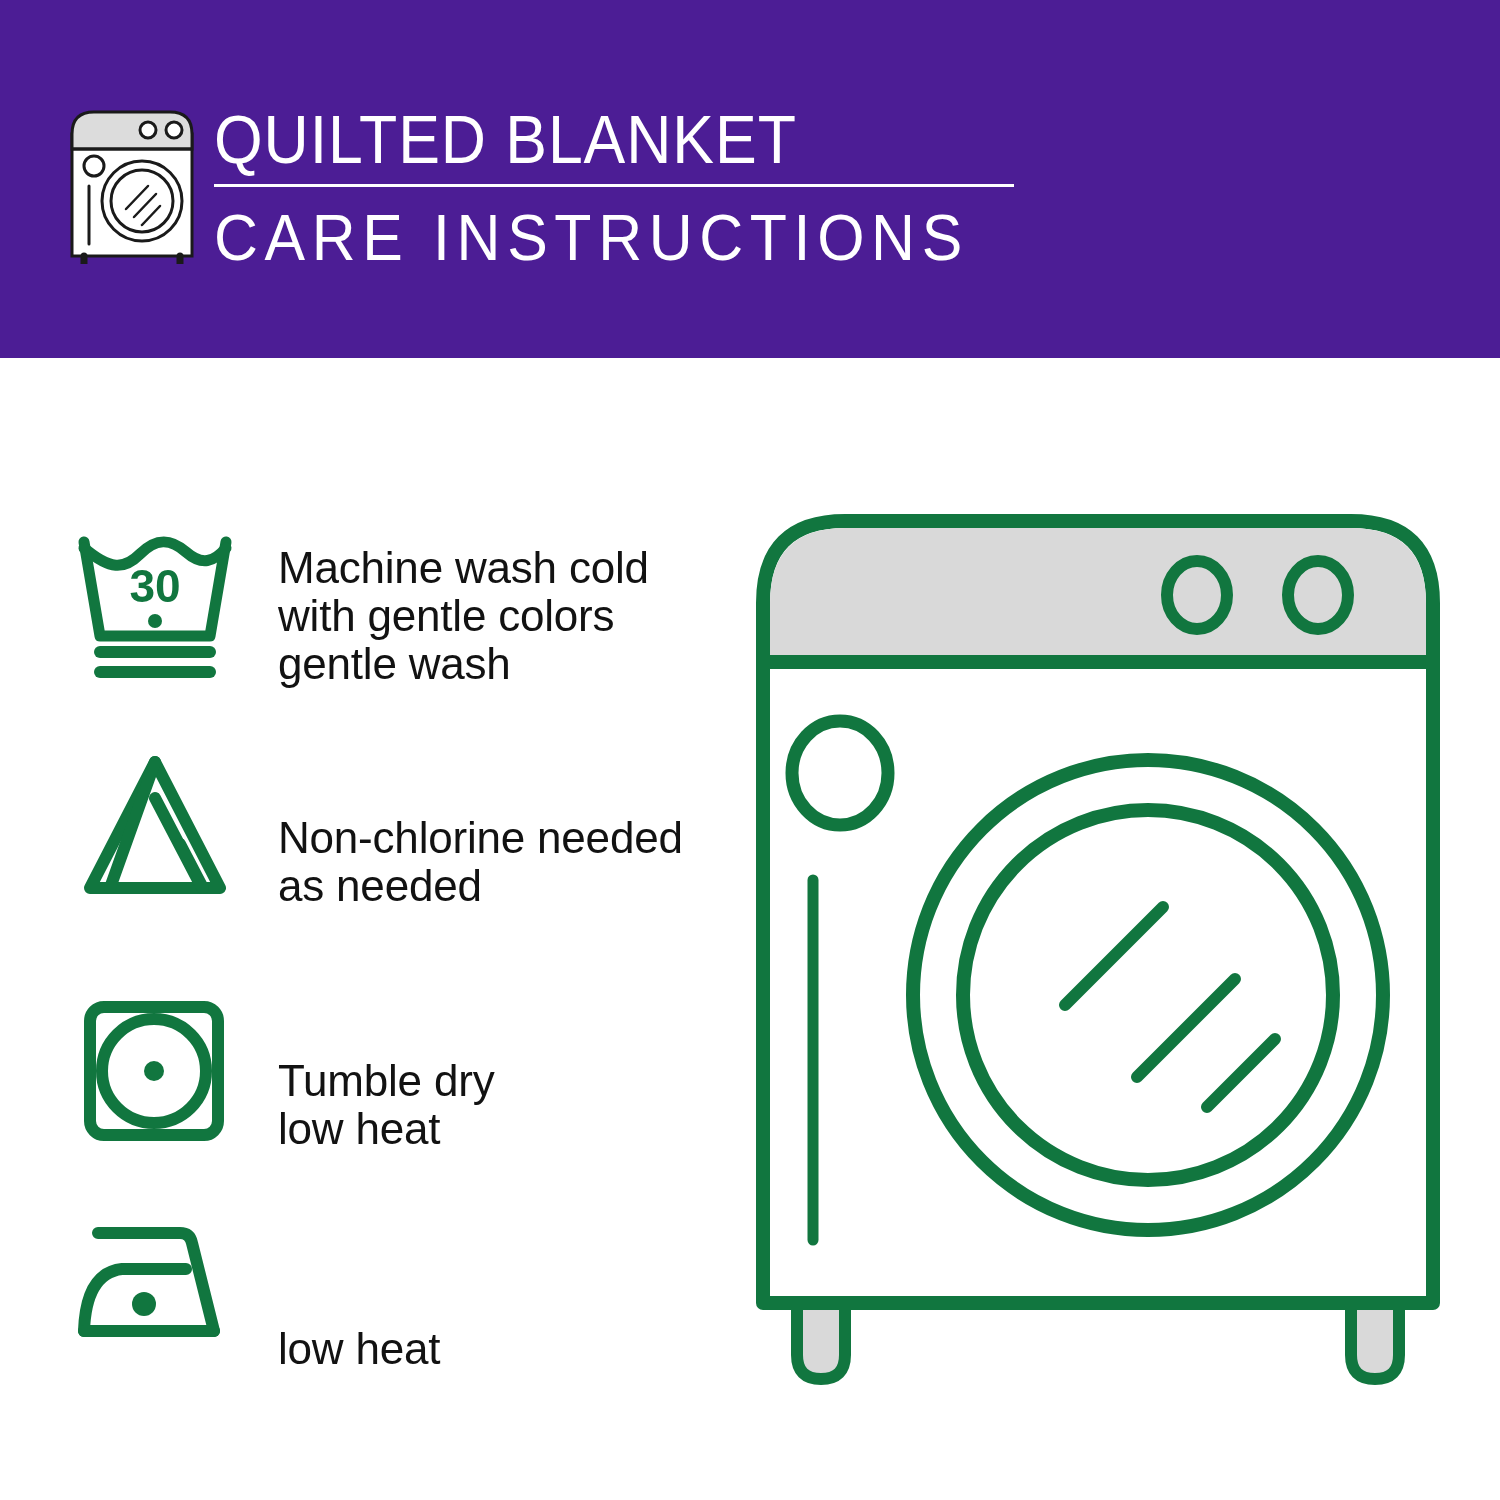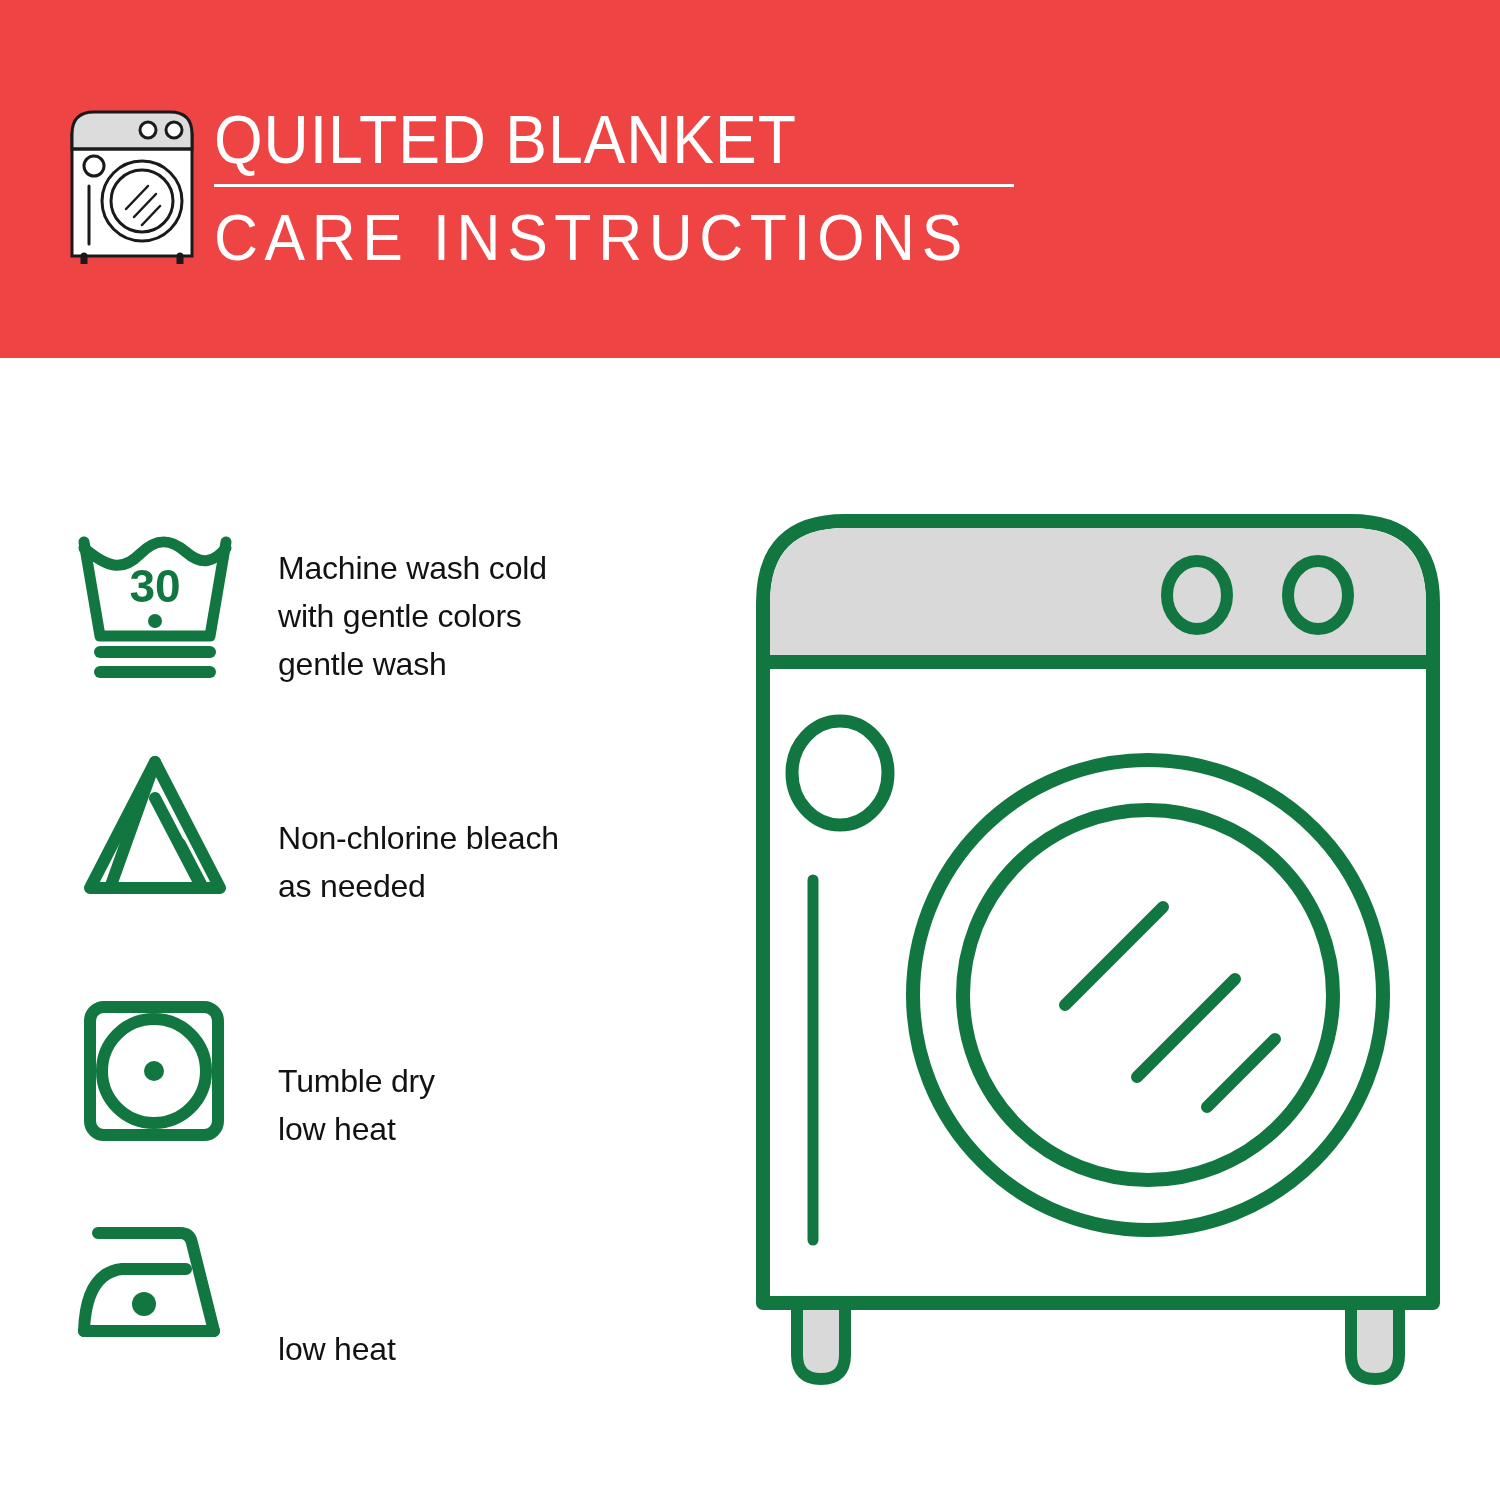--- a/index.html
+++ b/index.html
@@ -18,21 +18,21 @@
     overflow: hidden;
   }
 
   
   #header-band {
     position: absolute;
     left: 0;
     top: 0;
     width: 1500px;
     height: 358px;
-    background: #ef4444;
+    background: #4c1d95;
   }
   #header-logo {
     position: absolute;
     left: 62px;
     top: 104px;
     width: 140px;
     height: 160px;
   }
   #header-text-block {
     position: absolute;
@@ -91,21 +91,21 @@
     height: 170px;
     margin-left: 62px;
     display: flex;
     align-items: center;
     justify-content: center;
   }
   .care-text {
     margin-left: 30px;
     color: #121212;
     font-family: "Liberation Sans", sans-serif;
-    font-size: 32px;
+    font-size: 44px;
     font-weight: 400;
     line-height: 48px;
     letter-spacing: -0.2px;
   }
   .care-text .line { display: block; white-space: nowrap; }
 
   #care-item-0 { top: 160px; }
   #care-item-1 { top: 382px; }
   #care-item-2 { top: 625px; }
   #care-item-3 { top: 845px; }
@@ -191,21 +191,21 @@
             <path d="M93 58 L140 148"></path>
             <path d="M93 58 L52 148" stroke-width="0"></path>
             <path d="M118 104 L141 148"></path>
           </g>
           <g fill="none" stroke="#11763f" stroke-width="12" stroke-linecap="round" stroke-linejoin="round">
             <path d="M93 22 L48 148"></path>
           </g>
         </svg>
       </div>
       <div class="care-text">
-        <span class="line">Non-chlorine bleach</span>
+        <span class="line">Non-chlorine needed</span>
         <span class="line">as needed</span>
       </div>
     </div>
 
     <div class="care-item" id="care-item-2">
       <div class="care-symbol">
         <svg viewBox="0 0 186 170" width="186" height="170" aria-hidden="true">
           <g fill="none" stroke="#11763f" stroke-width="12" stroke-linejoin="round">
             <rect x="28" y="24" width="128" height="128" rx="14" ry="14"></rect>
             <circle cx="92" cy="88" r="52"></circle>

